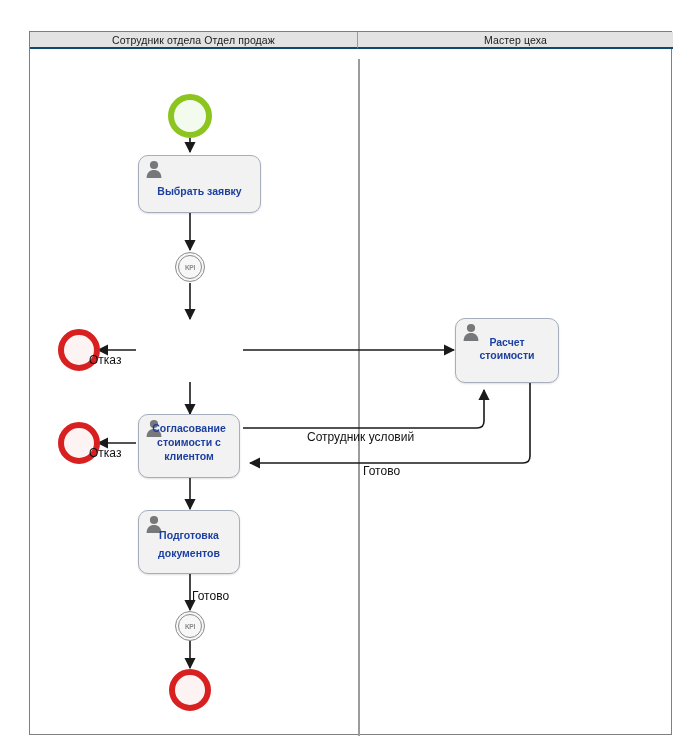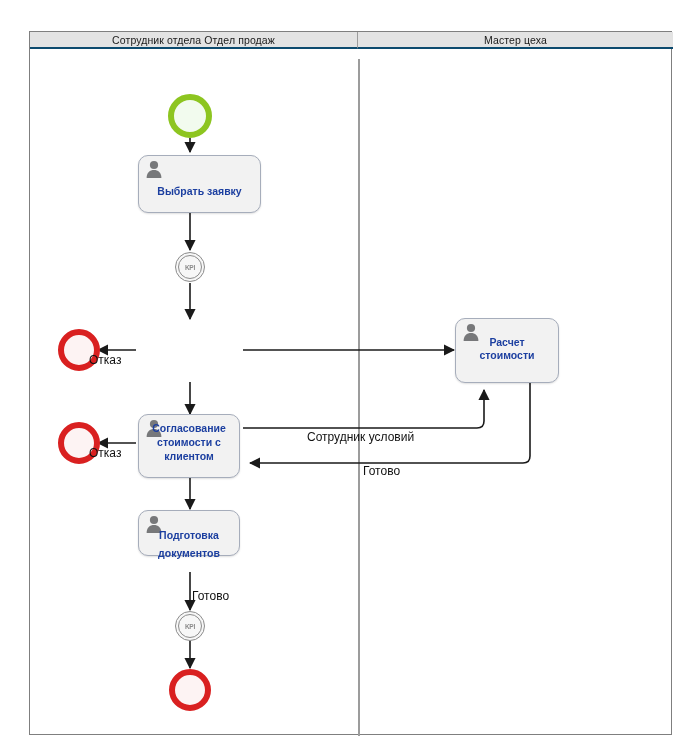--- a/index.html
+++ b/index.html
@@ -154,21 +154,21 @@
   <div class="task" style="left:138px;top:414px;width:102px;height:64px;">
     <svg class="uicon" viewBox="0 0 16 18">
       <circle cx="8" cy="5" r="4.1" fill="#77787a"></circle>
       <path d="M0.6 18 C0.6 12.4 4 10 8 10 C12 10 15.4 12.4 15.4 18 Z" fill="#77787a"></path>
     </svg>
     <div class="tlabel" style="top:7px;">Согласование</div>
     <div class="tlabel" style="top:21px;">стоимости с</div>
     <div class="tlabel" style="top:35px;">клиентом</div>
   </div>
 
-  <div class="task" style="left:138px;top:510px;width:102px;height:46px;">
+  <div class="task" style="left:138px;top:510px;width:102px;height:64px;">
     <svg class="uicon" viewBox="0 0 16 18">
       <circle cx="8" cy="5" r="4.1" fill="#77787a"></circle>
       <path d="M0.6 18 C0.6 12.4 4 10 8 10 C12 10 15.4 12.4 15.4 18 Z" fill="#77787a"></path>
     </svg>
     <div class="tlabel" style="top:18px;">Подготовка</div>
     <div class="tlabel" style="top:36px;">документов</div>
   </div>
 
   <div class="flab" style="left:89px;top:353px;">Отказ</div>
 

